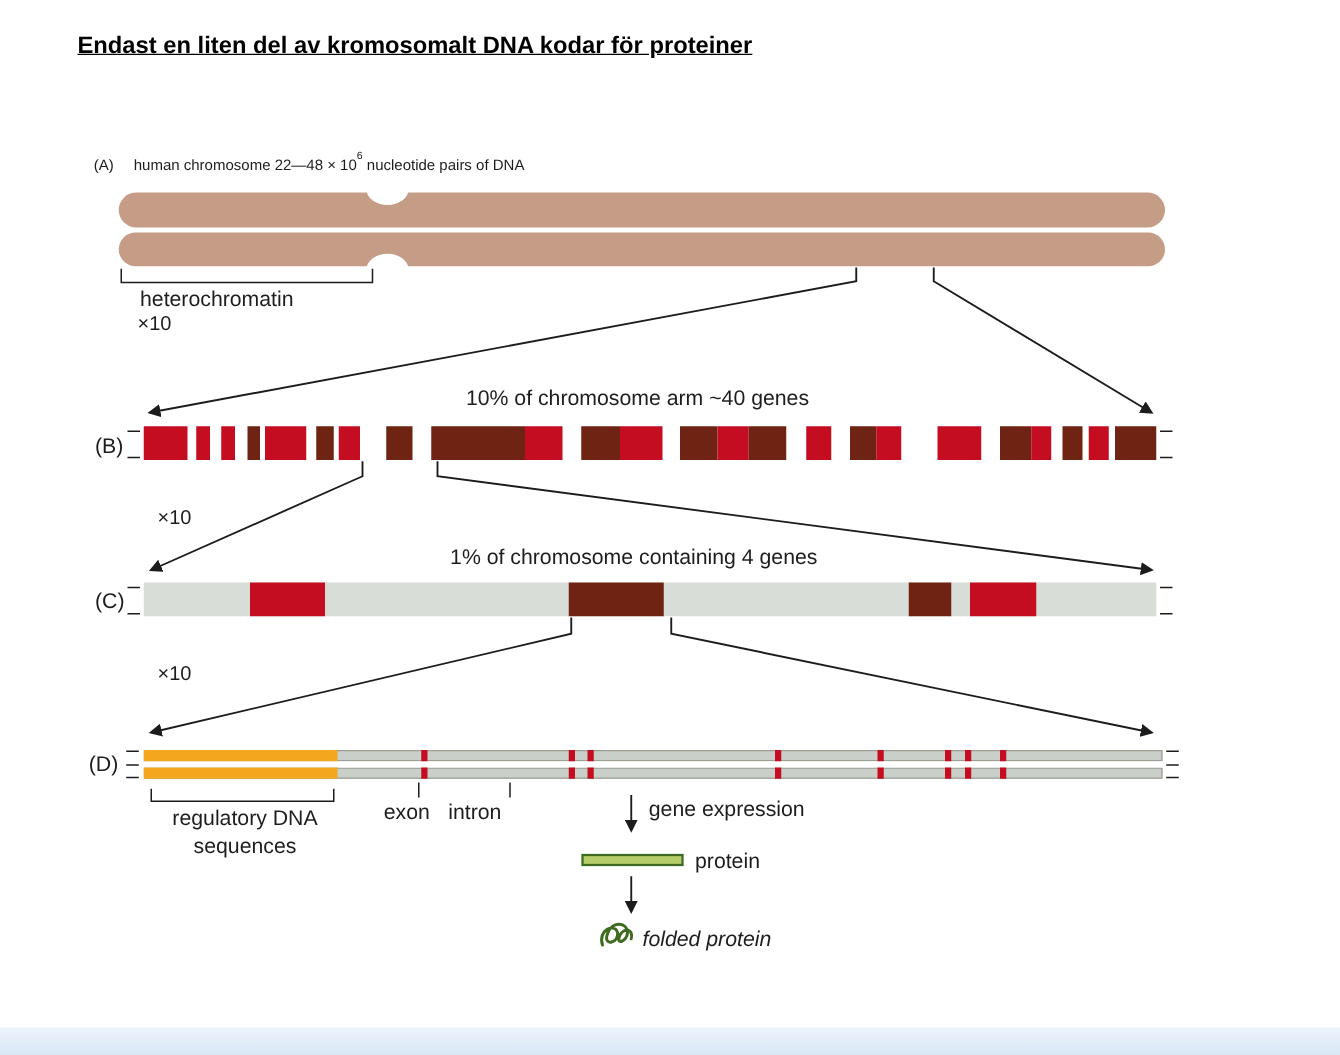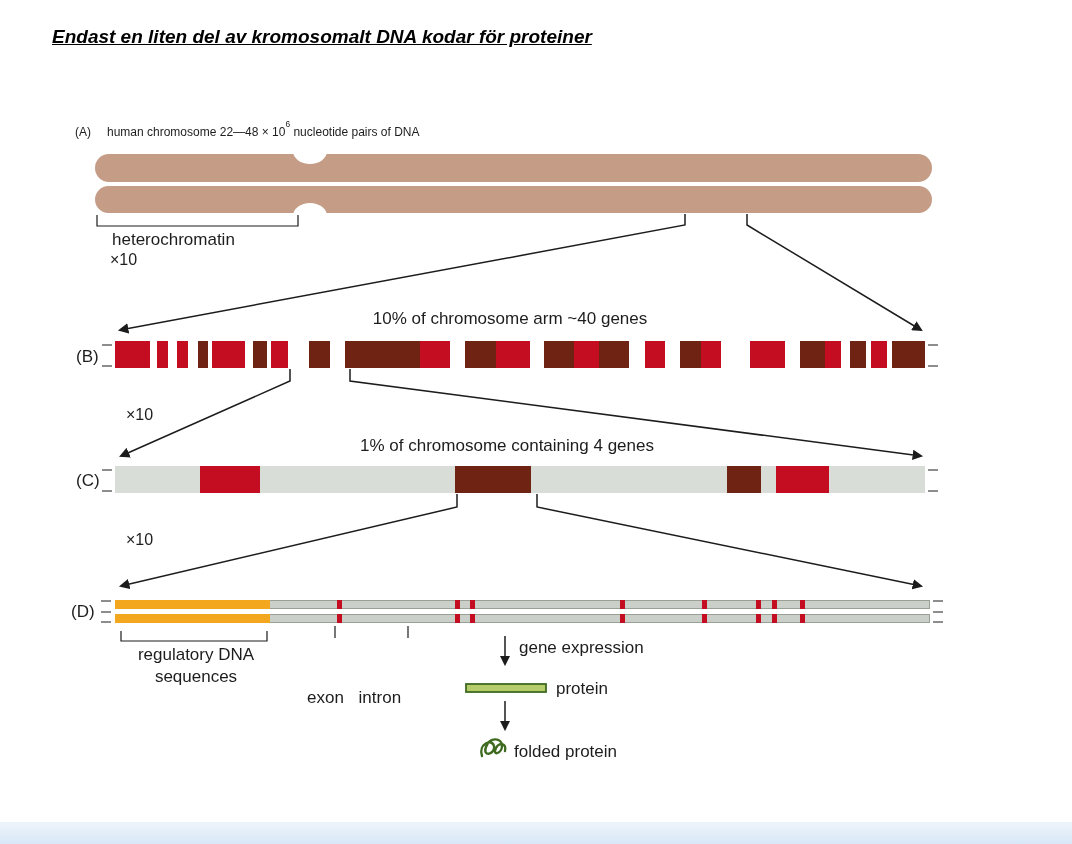--- a/index.html
+++ b/index.html
@@ -33,21 +33,21 @@
   .fig-line { stroke:#1c1c1c; stroke-width:1.5; fill:none; }
   .bracket  { stroke:#1c1c1c; stroke-width:1.2; fill:none; }
   .chromatid { fill:var(--chromosome); }
   .pinch { fill:#ffffff; }
   .protein-bar { fill:var(--green_fill); stroke:var(--green_stroke); stroke-width:1.8; }
   .squiggle { stroke:var(--green_stroke); stroke-width:2.4; fill:none; stroke-linecap:round; }
 
   .bottom-strip { left:0; top:822px; width:1072px; height:22px;
                   background:linear-gradient(180deg,#eef4fb 0%,#d8e7f6 100%); }
   .reg-label { line-height:22px; }
-  .exon-intron { word-spacing:10px;margin-top:48px; }
+  .exon-intron { word-spacing:10px; }
 </style>
 </head>
 <body>
 
 <div class="page">
 
   <div id="bar-b" class="bar">
       <div class="seg" style="left: 0%; width: 4.3%; background: var(--red);"></div>
       <div class="seg" style="left: 5.2%; width: 1.4%; background: var(--red);"></div>
       <div class="seg" style="left: 7.6%; width: 1.4%; background: var(--red);"></div>
@@ -140,21 +140,21 @@
 
     <path class="fig-line" marker-end="url(#arrow)" d="M505,636 L505,664"></path>
 
     <rect class="protein-bar" x="466" y="684" width="80" height="8"></rect>
 
     <path class="fig-line" marker-end="url(#arrow)" d="M505,701 L505,729"></path>
 
     <path class="squiggle" d="M482,756 C478,744 492,738 494,746 C496,754 482,758 486,747 C490,736 502,738 502,746 C502,753 492,757 496,748 C499,742 507,743 505,751"></path>
   </svg>
 
-  <div class="abs doc-title" style="left:52px; top:26px;font-style:italic;">Endast en liten del av kromosomalt DNA kodar för proteiner</div>
+  <div class="abs doc-title" style="left:62px; top:26px;">Endast en liten del av kromosomalt DNA kodar för proteiner</div>
 
   <div class="abs fig-text" style="left:75px; top:125px; font-size:12px;">
     <span>(A)</span><span style="display:inline-block;width:16px;"></span><span>human chromosome 22—48 × 10</span><sup>6</sup><span> nucleotide pairs of DNA</span>
   </div>
 
   <div class="abs fig-text" style="left:112px; top:230px;">heterochromatin</div>
 
   <div class="abs fig-text small" style="left:110px; top:251px;">×10</div>
 
   <div class="abs fig-text centered" style="left:510px; top:309px;">10% of chromosome arm ~40 genes</div>
@@ -176,18 +176,18 @@
     <div>regulatory DNA</div>
     <div>sequences</div>
   </div>
 
   <div class="abs fig-text exon-intron" style="left:307px; top:640px;">exon intron</div>
 
   <div class="abs fig-text" style="left:519px; top:638px;">gene expression</div>
 
   <div class="abs fig-text" style="left:556px; top:679px;">protein</div>
 
-  <div class="abs fig-text" style="left:514px; top:742px;">folded protein</div>
+  <div class="abs fig-text" style="left:514px; top:742px;font-style:italic;">folded protein</div>
 
 
   <div class="abs bottom-strip"></div>
 
 </div>
 
 </body></html>

